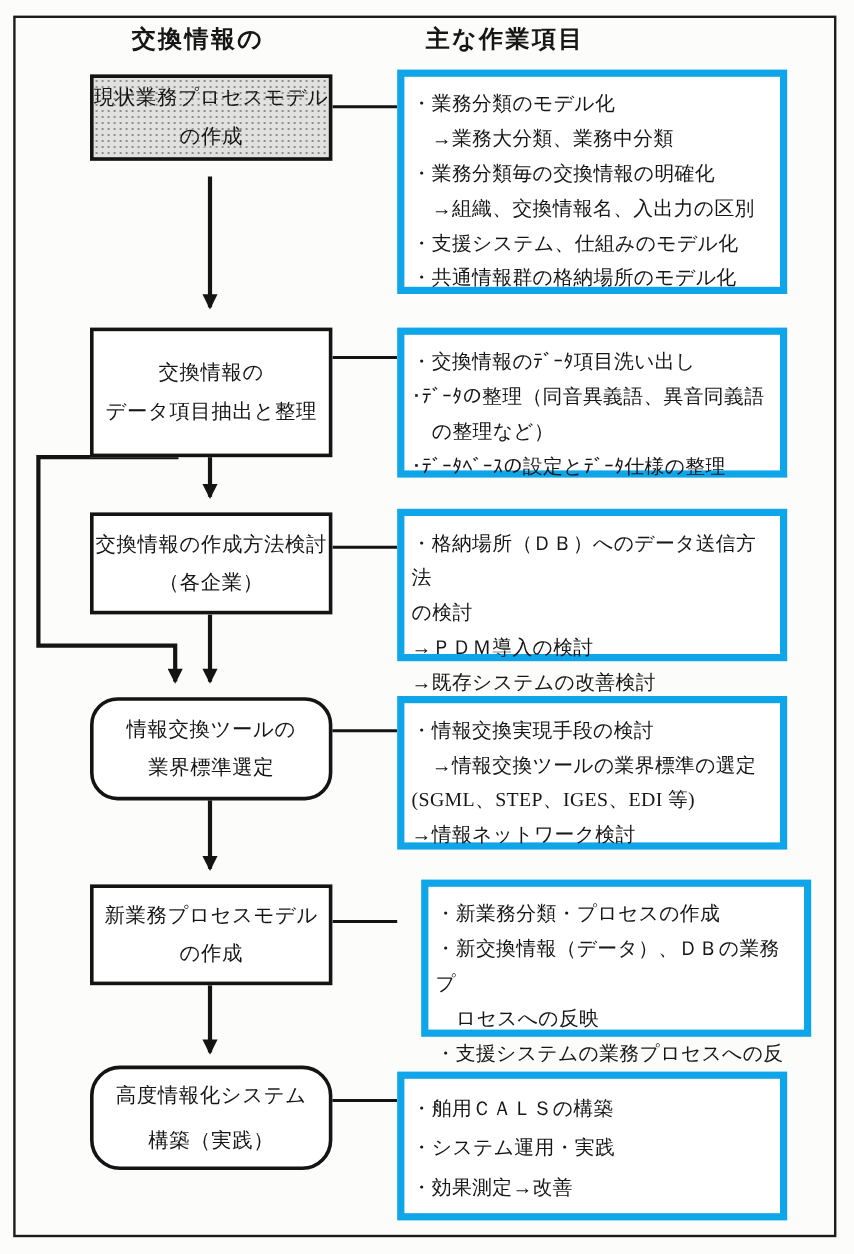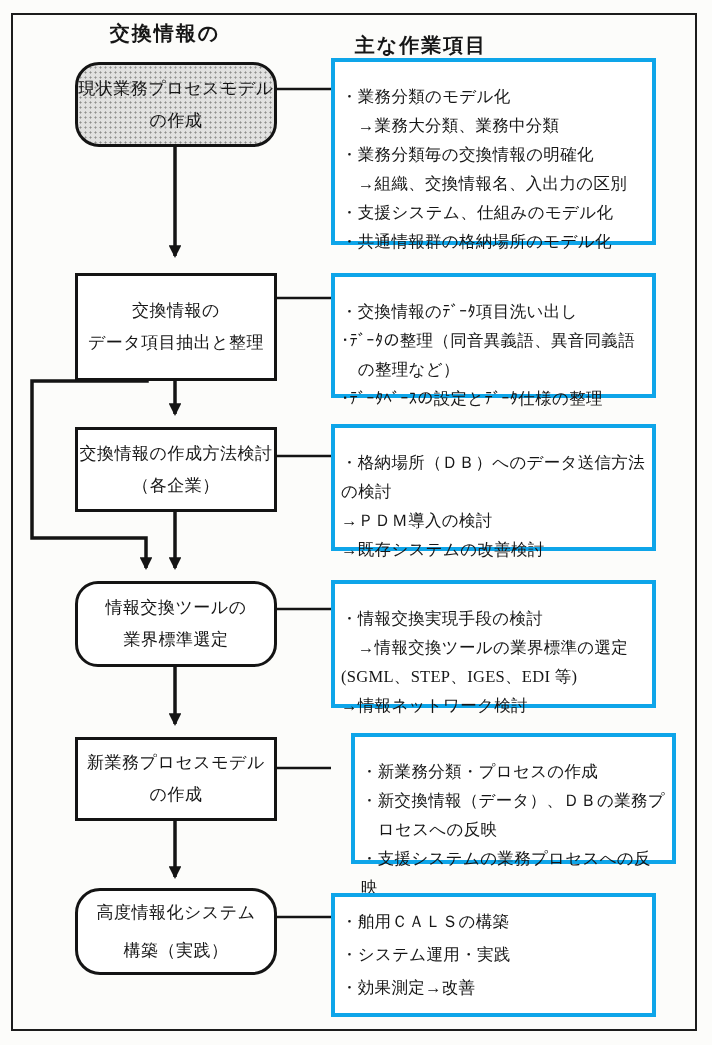--- a/index.html
+++ b/index.html
@@ -11,38 +11,38 @@
   .frame{
     position:absolute;left:11px;top:13px;width:686px;height:1018px;
     border:2.5px solid #1c1c1c;box-sizing:border-box;background:transparent;
   }
   .col-header{
     position:absolute;top:20px;width:210px;text-align:center;
     font-family:"Liberation Sans","DejaVu Sans",sans-serif;
     font-weight:bold;font-size:20px;letter-spacing:2px;line-height:26px;
   }
   #hdr-steps{left:60px;}
-  #hdr-tasks{left:316px;margin-top:12px;}
+  #hdr-tasks{left:316px;}
   .step-box{
     position:absolute;left:75px;width:202px;box-sizing:border-box;
     border:3.5px solid #141414;background:#ffffff;
     display:flex;align-items:center;justify-content:center;
     text-align:center;font-size:17px;line-height:32px;
     white-space:pre-wrap;letter-spacing:0.5px;
   }
   .step-box.shaded{
     background-color:#e1e1e0;
     background-image:radial-gradient(#8e8e8c 0.9px, rgba(0,0,0,0) 1.15px);
     background-size:5px 5px;
   }
   .step-box.roomy{line-height:38px;border-radius:25px;}
   .task-box{
     position:absolute;left:331px;width:325px;box-sizing:border-box;
-    border:4px solid #0ea5e9;background:#ffffff;
-    font-size:16.5px;line-height:29px;padding:20px 6px;
+    border:6px solid #0ea5e9;background:#ffffff;
+    font-size:16.5px;line-height:29px;padding:8px 6px;
     white-space:pre-wrap;letter-spacing:0.3px;
   }
   .task-box.wide-lines{line-height:33px;padding-top:8px;}
   svg.flow{position:absolute;left:0;top:0;pointer-events:none;}
   .flow-line{stroke:#141414;fill:none;}
 </style>
 </head>
 <body>
 
 <div class="page">
@@ -68,21 +68,21 @@
     <path class="flow-line" stroke-width="3.5" marker-end="url(#ah)" d="M175 512 V568"></path>
     <path class="flow-line" stroke-width="3.5" marker-end="url(#ah)" d="M175 667 V724"></path>
     <path class="flow-line" stroke-width="3.5" marker-end="url(#ah)" d="M175 821 V877"></path>
 
     <path class="flow-line" stroke-width="3.5" stroke-linejoin="miter" marker-end="url(#ah)" d="M147 358 V381 H32 V538 H146 V568"></path>
   </svg>
 
   <div class="col-header" id="hdr-steps">交換情報の</div>
   <div class="col-header" id="hdr-tasks">主な作業項目</div>
 
-  <div class="step-box shaded" style="top:62px;height:85px;border-radius:24px;">現状業務プロセスモデル
+  <div class="step-box shaded" style="top:62px;height:72px;">現状業務プロセスモデル
 の作成</div>
   <div class="step-box" style="top:273px;height:108px;">交換情報の
 データ項目抽出と整理</div>
   <div class="step-box" style="top:427px;height:85px;">交換情報の作成方法検討
 （各企業）</div>
   <div class="step-box" style="top:581px;height:86px;border-radius:23px;">情報交換ツールの
 業界標準選定</div>
   <div class="step-box" style="top:737px;height:84px;">新業務プロセスモデル
 の作成</div>
   <div class="step-box roomy" style="top:888px;height:87px;">高度情報化システム

